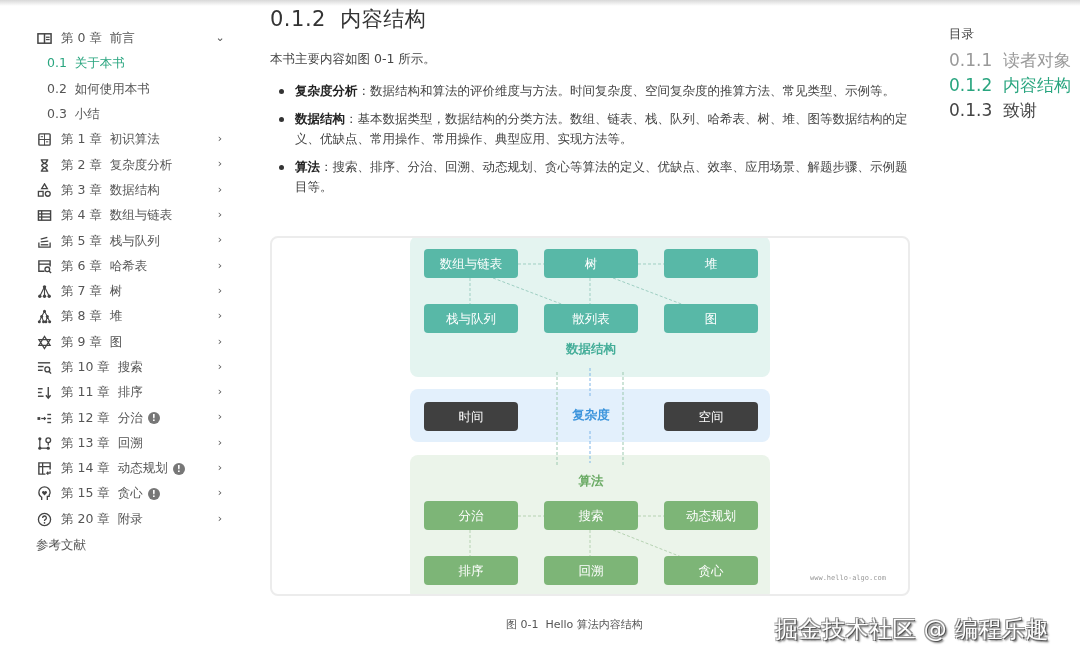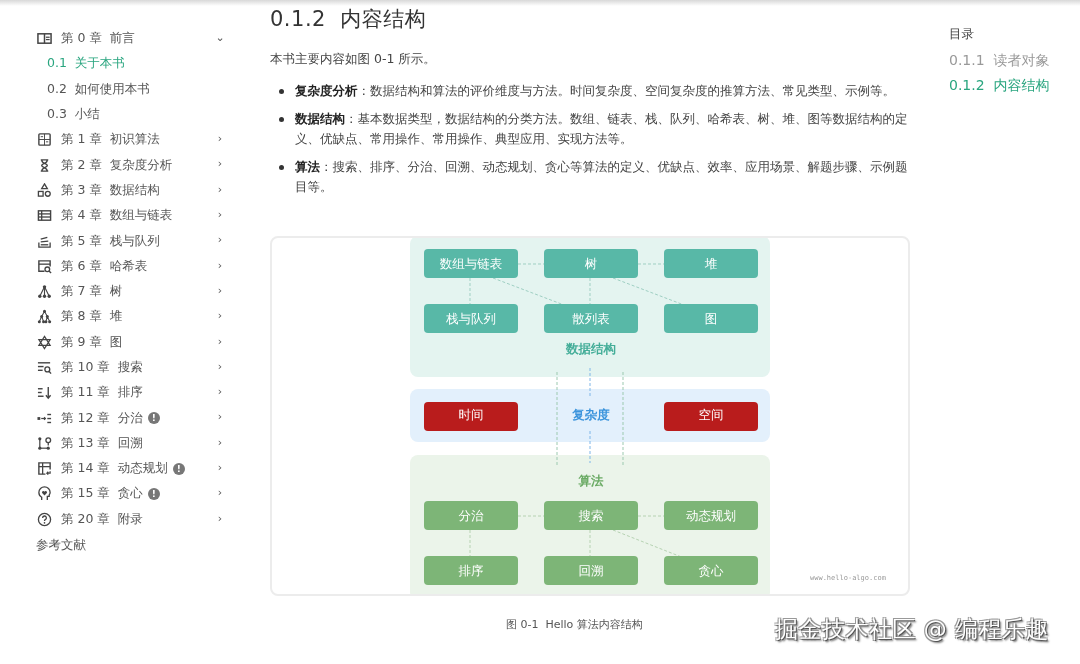--- a/index.html
+++ b/index.html
@@ -33,35 +33,35 @@
   .bullets li b { color: #222; }
 
   
   .figure { position: absolute; left: 270px; top: 236px; width: 640px; height: 360px; border: 2px solid #ececec; border-radius: 8px; background: #fff; overflow: hidden; }
   .zone { position: absolute; border-radius: 8px; }
   .zone-ds { left: 138px; top: -2px; width: 360px; height: 141px; background: #e4f4f0; }
   .zone-cx { left: 138px; top: 151px; width: 360px; height: 53px; background: #e3f0fc; }
   .zone-al { left: 138px; top: 217px; width: 360px; height: 145px; background: #ebf4ea; }
   .node { position: absolute; width: 94px; height: 29px; border-radius: 4px; color: #fff; font-size: 12.5px; text-align: center; line-height: 29px; }
   .node.ds { background: #58b8a7; }
-  .node.cx { background: #b91c1c; font-family: Liberation Mono, monospace; }
+  .node.cx { background: #404040; }
   .node.al { background: #7db577; }
   .zone-label { position: absolute; font-weight: bold; font-size: 12.5px; text-align: center; width: 100px; }
   .zl-ds { left: 269px; top: 103px; color: #43ad98; }
   .zl-cx { left: 269px; top: 169px; color: #3b94dc; }
   .zl-al { left: 269px; top: 235px; color: #6bab65; }
   .figure svg.links { position: absolute; left: 0; top: 0; width: 640px; height: 360px; pointer-events: none; }
   .watermark-small { position: absolute; left: 538px; top: 336px; font-family: "DejaVu Sans Mono", monospace; font-size: 7px; color: #999; }
 
   .caption { position: absolute; left: 506px; top: 617px; font-size: 11px; color: #555; white-space: pre; }
 
   
   .toc { position: absolute; left: 949px; top: 26px; width: 120px; }
   .toc-title { font-size: 12.5px; color: #444; height: 20px; line-height: 16px; margin-bottom: 5px; }
-  .toc-item { font-size: 14px; height: 25px; line-height: 18px; color: #444; white-space: pre; }
+  .toc-item { font-size: 17px; height: 25px; line-height: 18px; color: #444; white-space: pre; }
   .toc-item.muted { color: #999; }
   .toc-item.active { color: #29a57f; }
 
   .site-watermark { position: absolute; left: 775px; top: 614px; font-size: 23px; color: #fff; font-weight: 500;
     text-shadow: 1px 1px 0 #555, -1px -1px 0 #999, 1px -1px 0 #999, -1px 1px 0 #999, 2px 2px 2px #666; letter-spacing: 0.5px; white-space: pre; }
 </style>
 </head>
 <body>
 
 <div class="top-shadow"></div>
@@ -351,15 +351,16 @@
 
   <div class="watermark-small">www.hello-algo.com</div>
 </div>
 
 <div class="caption">图 0-1  Hello 算法内容结构</div>
 
 <aside class="toc">
   <div class="toc-title">目录</div>
   <div class="toc-item muted">0.1.1  读者对象</div>
   <div class="toc-item active">0.1.2  内容结构</div>
+  <div class="toc-item">0.1.3  致谢</div>
 </aside>
 
 <div class="site-watermark">掘金技术社区 @ 编程乐趣</div>
 
 </body></html>

